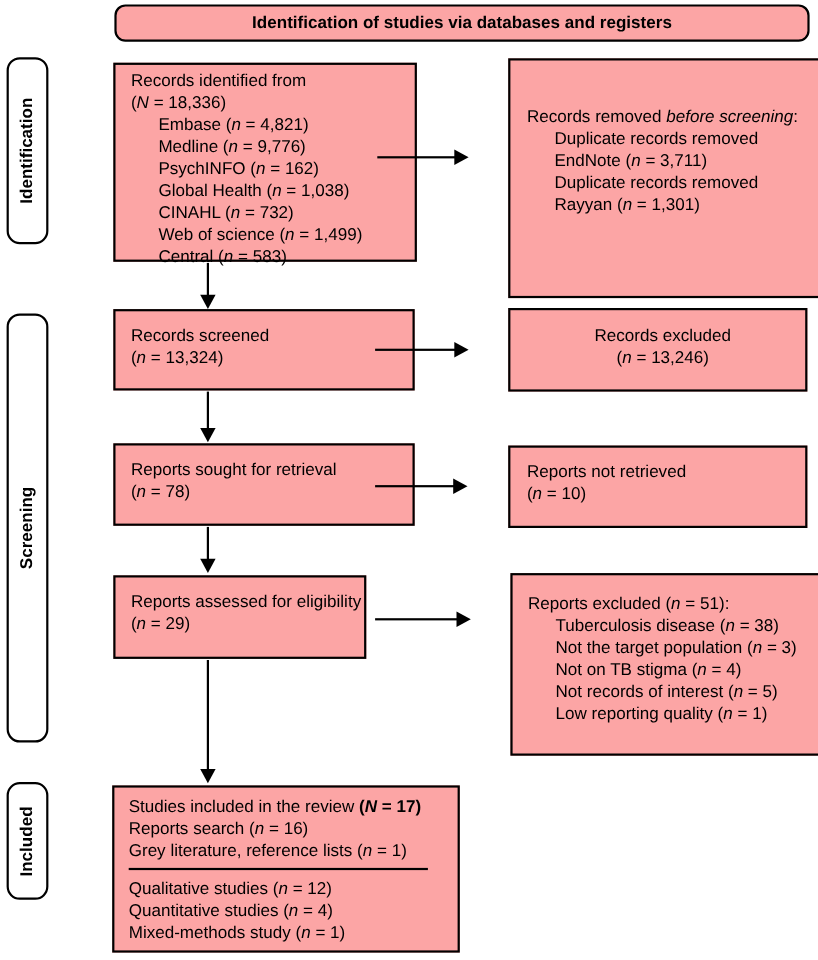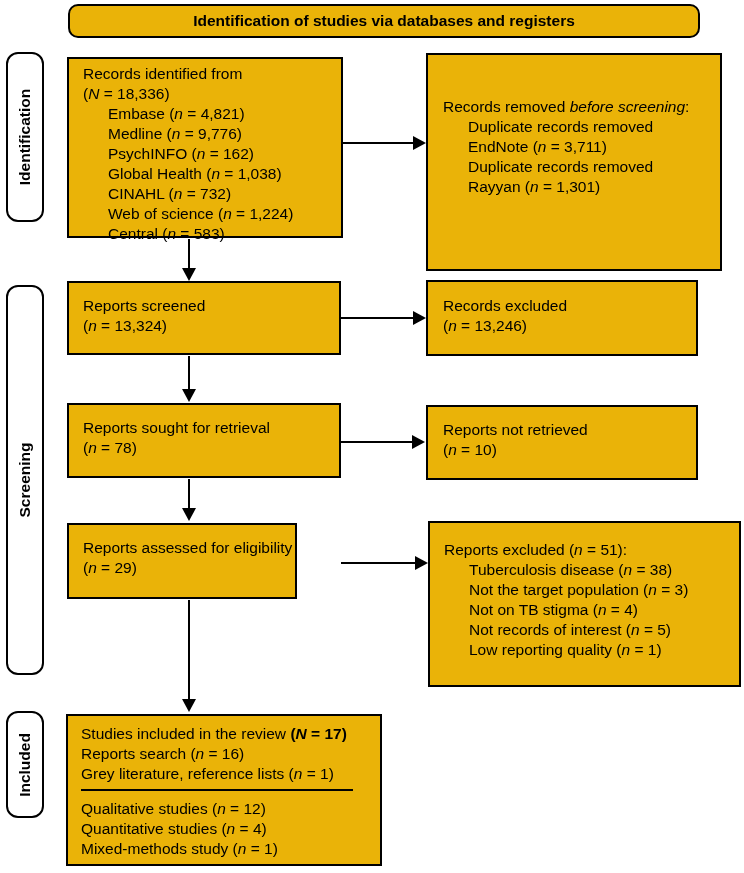--- a/index.html
+++ b/index.html
@@ -11,22 +11,23 @@
     background: #ffffff;
     color: #000000;
     font-family: "Liberation Sans", sans-serif;
     font-size: 15.5px;
     line-height: 20px;
     overflow: hidden;
   }
   .box {
     position: absolute;
     border: 2px solid #000;
-    background: #eab308;
+    background: #fca5a5;
     box-sizing: border-box;
+    margin-left: 36px;
   }
   .rounded { border-radius: 10px; }
   .header-box {
     display: flex;
     align-items: center;
     justify-content: center;
     font-weight: bold;
   }
   .side-label {
     position: absolute;
@@ -71,21 +72,21 @@
     border-top: 13px solid #000;
   }
   
   #header        { left: 68px;  top: 4px;   width: 632px; height: 34px; }
   #label-identification { left: 6px; top: 52px;  width: 38px; height: 170px; }
   #label-screening      { left: 6px; top: 285px; width: 38px; height: 390px; }
   #label-included       { left: 6px; top: 711px; width: 38px; height: 107px; }
   #box-identified       { left: 67px;  top: 57px;  width: 276px; height: 181px; padding: 5px 6px 0 14px; }
   #box-removed          { left: 426px; top: 53px;  width: 296px; height: 218px; padding: 42px 6px 0 15px; }
   #box-screened         { left: 67px;  top: 281px; width: 274px; height: 74px;  padding: 13px 6px 0 14px; }
-  #box-excluded-records { left: 426px; top: 280px; width: 272px; height: 76px;  padding: 14px 6px 0 15px; }
+  #box-excluded-records { left: 426px; top: 280px; width: 272px; height: 76px;  padding: 14px 6px 0 15px; text-align: center; }
   #box-sought           { left: 67px;  top: 403px; width: 274px; height: 75px;  padding: 13px 6px 0 14px; }
   #box-not-retrieved    { left: 426px; top: 405px; width: 272px; height: 75px;  padding: 13px 22px 0 15px; }
   #box-assessed         { left: 67px;  top: 523px; width: 230px; height: 76px;  padding: 13px 6px 0 14px; }
   #box-excluded-reports { left: 428px; top: 521px; width: 313px; height: 166px; padding: 17px 4px 0 14px; }
   #box-included         { left: 66px;  top: 714px; width: 316px; height: 152px; padding: 8px 6px 0 13px; }
   
   #arrow-h1 { left: 343px; top: 136px; width: 83px; height: 14px; }
   #arrow-h1 .shaft-h { left: 0; width: 71px; } #arrow-h1 .head-right { left: 70px; }
   #arrow-h2 { left: 341px; top: 311px; width: 85px; height: 14px; }
   #arrow-h2 .shaft-h { left: 0; width: 73px; } #arrow-h2 .head-right { left: 72px; }
@@ -122,34 +123,34 @@
   </div>
 
   <div id="box-identified" class="box">
       <div class="line"><span>Records identified from</span></div>
       <div class="line"><span>(</span><span class="s-i">N</span><span> = 18,336)</span></div>
       <div class="line ind"><span>Embase (</span><span class="s-i">n</span><span> = 4,821)</span></div>
       <div class="line ind"><span>Medline (</span><span class="s-i">n</span><span> = 9,776)</span></div>
       <div class="line ind"><span>PsychINFO (</span><span class="s-i">n</span><span> = 162)</span></div>
       <div class="line ind"><span>Global Health (</span><span class="s-i">n</span><span> = 1,038)</span></div>
       <div class="line ind"><span>CINAHL (</span><span class="s-i">n</span><span> = 732)</span></div>
-      <div class="line ind"><span>Web of science (</span><span class="s-i">n</span><span> = 1,224)</span></div>
+      <div class="line ind"><span>Web of science (</span><span class="s-i">n</span><span> = 1,499)</span></div>
       <div class="line ind"><span>Central (</span><span class="s-i">n</span><span> = 583)</span></div>
     </div>
 
   <div id="box-removed" class="box">
       <div class="line"><span>Records removed </span><span class="s-i">before screening</span><span>:</span></div>
       <div class="line ind"><span>Duplicate records removed</span></div>
       <div class="line ind"><span>EndNote (</span><span class="s-i">n</span><span> = 3,711)</span></div>
       <div class="line ind"><span>Duplicate records removed</span></div>
       <div class="line ind"><span>Rayyan (</span><span class="s-i">n</span><span> = 1,301)</span></div>
     </div>
 
   <div id="box-screened" class="box">
-      <div class="line"><span>Reports screened</span></div>
+      <div class="line"><span>Records screened</span></div>
       <div class="line"><span>(</span><span class="s-i">n</span><span> = 13,324)</span></div>
     </div>
 
   <div id="box-excluded-records" class="box">
       <div class="line"><span>Records excluded</span></div>
       <div class="line"><span>(</span><span class="s-i">n</span><span> = 13,246)</span></div>
     </div>
 
   <div id="box-sought" class="box">
       <div class="line"><span>Reports sought for retrieval</span></div>

